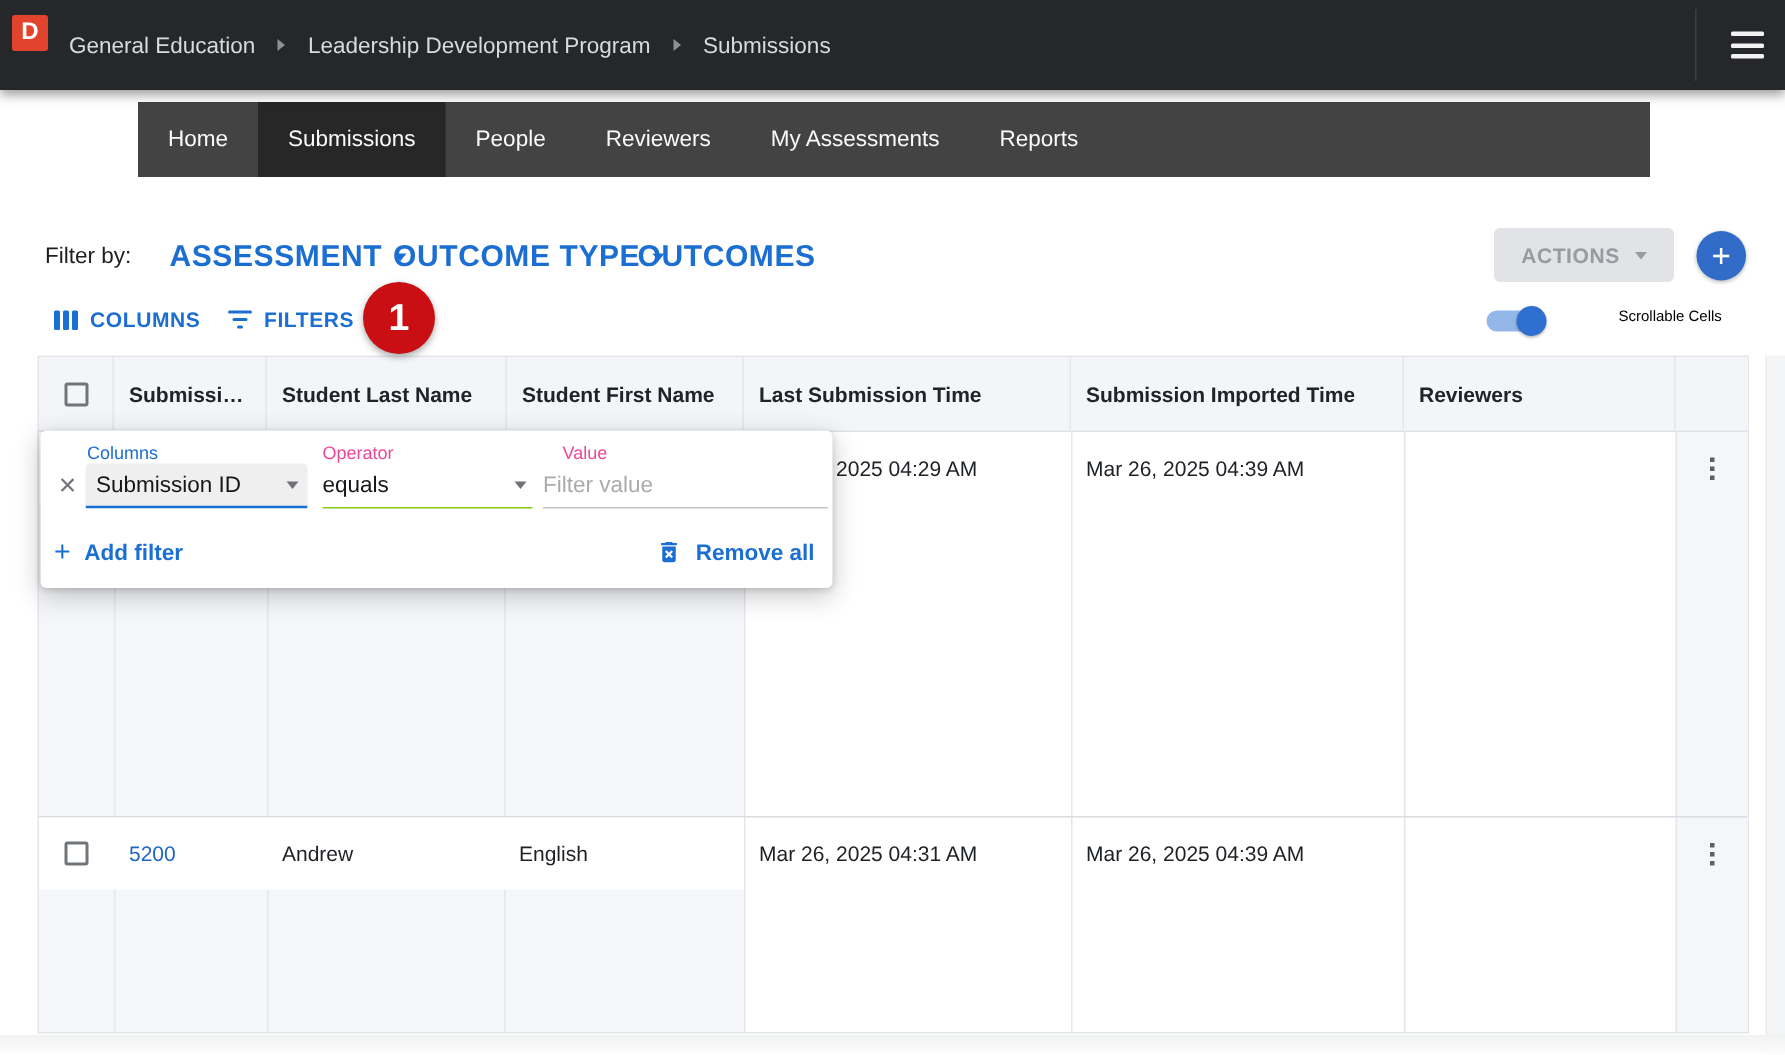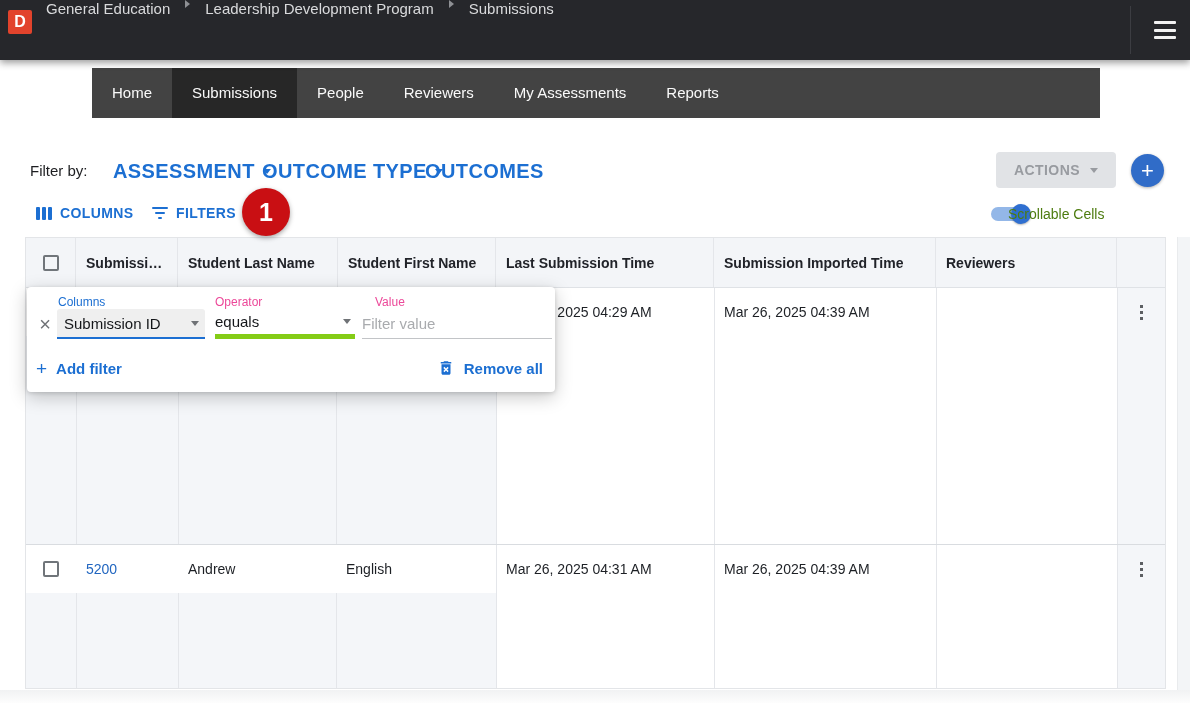--- a/index.html
+++ b/index.html
@@ -6,21 +6,21 @@
   html,body { background:#fff; }
   body { font-family:"Liberation Sans","DejaVu Sans",sans-serif; }
   .screen { position:relative; width:1190px; height:703px; background:#fff; overflow:hidden; }
 
   
   .topbar { position:absolute; left:0; top:0; width:1190px; height:60px; background:#26272b;
             box-shadow:0 3px 7px rgba(0,0,0,.38); z-index:5; }
   .logo { position:absolute; left:8px; top:10px; width:24px; height:24px; background:#e2432c;
           border-radius:2px; color:#fff; font-weight:bold; font-size:16px;
           display:flex; align-items:center; justify-content:center; }
-  .breadcrumb { position:absolute; left:46px; top:0; height:60px; display:flex; align-items:flex-start;
+  .breadcrumb { position:absolute; left:46px; top:0; height:60px; display:flex; align-items:center;
                 gap:15px; color:#d9dadc; font-size:15px; }
   .crumb { white-space:nowrap; cursor:pointer; }
   .crumb-sep { width:0; height:0; border-left:5px solid #8e9094; border-top:4px solid transparent;
                border-bottom:4px solid transparent; }
   .topbar-divider { position:absolute; left:1130px; top:6px; width:1px; height:48px; background:#3c3d42; }
   .hamburger { position:absolute; right:14px; top:21px; width:22px; height:18px;
                display:flex; flex-direction:column; justify-content:space-between; cursor:pointer; }
   .hamburger span { display:block; height:3px; background:#f2f2f2; border-radius:1px; }
 
   
@@ -54,21 +54,21 @@
   .filter-icon i { height:2px; background:#1c6fd2; border-radius:1px; }
   .filter-icon i:nth-child(1){ width:16px; } .filter-icon i:nth-child(2){ width:10px; } .filter-icon i:nth-child(3){ width:4px; }
   .badge { position:absolute; left:242px; top:188px; width:48px; height:48px; border-radius:50%;
            background:#c90f13; color:#fff; font-size:25px; font-weight:bold;
            display:flex; align-items:center; justify-content:center; z-index:30;
            box-shadow:0 2px 5px rgba(0,0,0,.35); }
   .toggle { position:absolute; left:991px; top:207px; width:38px; height:14px; border-radius:7px;
             background:#93b7e8; cursor:pointer; }
   .toggle .knob { position:absolute; right:-2px; top:-3px; width:20px; height:20px; border-radius:50%;
                   background:#2f6fd0; box-shadow:0 1px 2px rgba(0,0,0,.3); }
-  .toggle-label { position:absolute; left:1008px; top:206px; font-size:14px; color:#4d7c0f; }
+  .toggle-label { position:absolute; left:1079px; top:206px; font-size:10px; color:#000000; }
 
   
   .grid { position:absolute; left:25px; top:237px; width:1141px; height:452px;
           border:1px solid #e3e5e8; background:#fff; z-index:1; }
   .ghead { position:relative; height:50px; background:#f3f5f8; border-bottom:1px solid #dfe2e6; display:flex; }
   .hcell { border-right:1px solid #e4e6ea; padding:0 10px; display:flex; align-items:center;
            font-size:14px; font-weight:bold; color:#212329; white-space:nowrap; overflow:hidden; }
   .hcell span { overflow:hidden; text-overflow:ellipsis; }
   .hcell:last-child { border-right:none; }
   .cw0{width:50px;} .cw1{width:102px;} .cw2{width:158px;} .cw3{width:160px;}
@@ -105,21 +105,21 @@
   .popup .close-x { position:absolute; left:6px; top:22px; width:24px; height:30px; border:none; background:none;
                     color:#6f7276; font-size:20px; line-height:30px; cursor:pointer; }
   .fp-label { position:absolute; top:8px; font-size:12px; color:#ec4899; }
   .fp-label.blue { color:#1c6fd2; }
   .lab-col { left:31px; } .lab-op { left:188px; } .lab-val { left:348px;text-align:center; }
   .fp-select { position:absolute; top:22px; height:30px; display:flex; align-items:center; font-size:15px;
                color:#141619; cursor:pointer; }
   .sel-col { left:30px; width:148px; background:#efefef; border-bottom:2px solid #1c6fd2;
              border-radius:3px 3px 0 0; padding:0 20px 0 7px; }
   .sel-col .caret { position:absolute; right:6px; color:#6f7276; }
-  .sel-op { left:188px; width:140px; border-bottom:5px solid #84cc16; padding-right:18px; }
+  .sel-op { left:188px; width:140px; border-bottom:1px solid #84cc16; padding-right:18px; }
   .sel-op .caret { position:absolute; right:4px; color:#6f7276; }
   .fp-input { position:absolute; left:335px; top:22px; width:190px; height:30px; border:none;
               border-bottom:1px solid #c2c4c7; font-size:15px; color:#141619; outline:none;
               font-family:inherit; background:transparent; }
   .fp-input::placeholder { color:#a9abae; }
   .fp-action { position:absolute; top:66px; height:30px; display:flex; align-items:center; gap:9px;
                color:#1c6fd2; font-size:15px; font-weight:bold; background:none; border:none; cursor:pointer; }
   .add-filter { left:9px; }
   .add-filter .plus { font-size:19px; font-weight:normal; line-height:1; }
   .remove-all { right:12px; }

